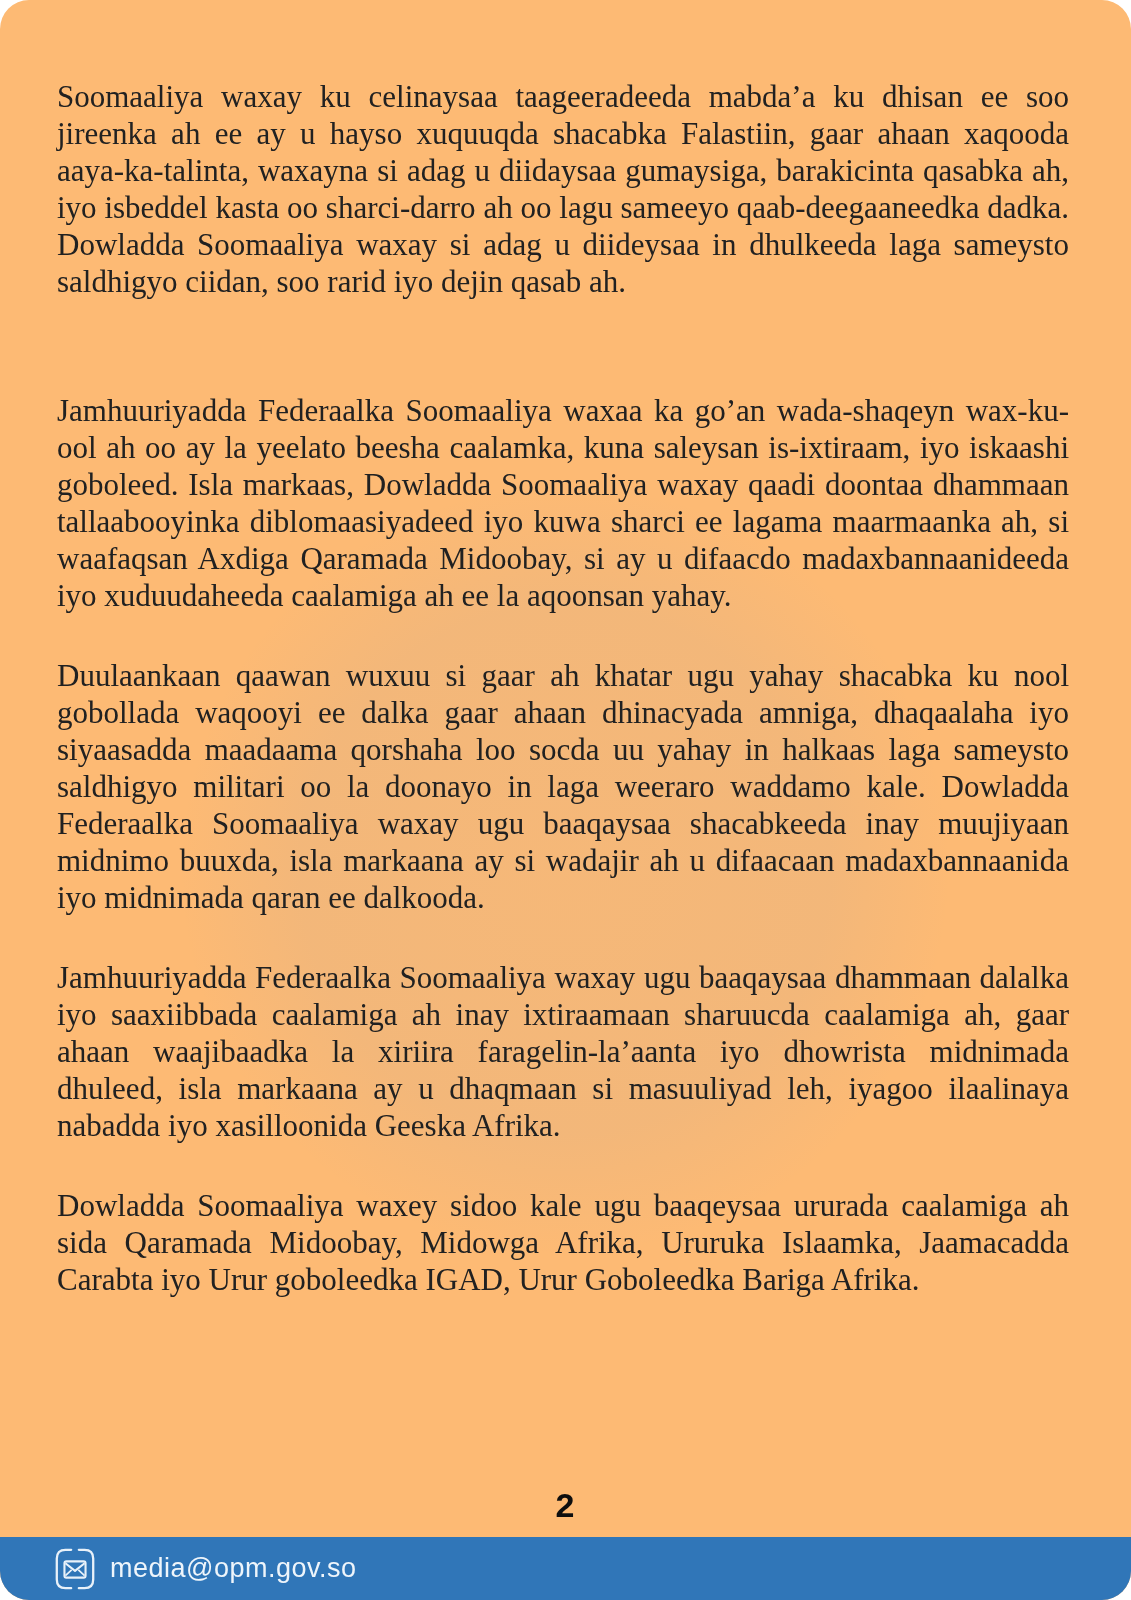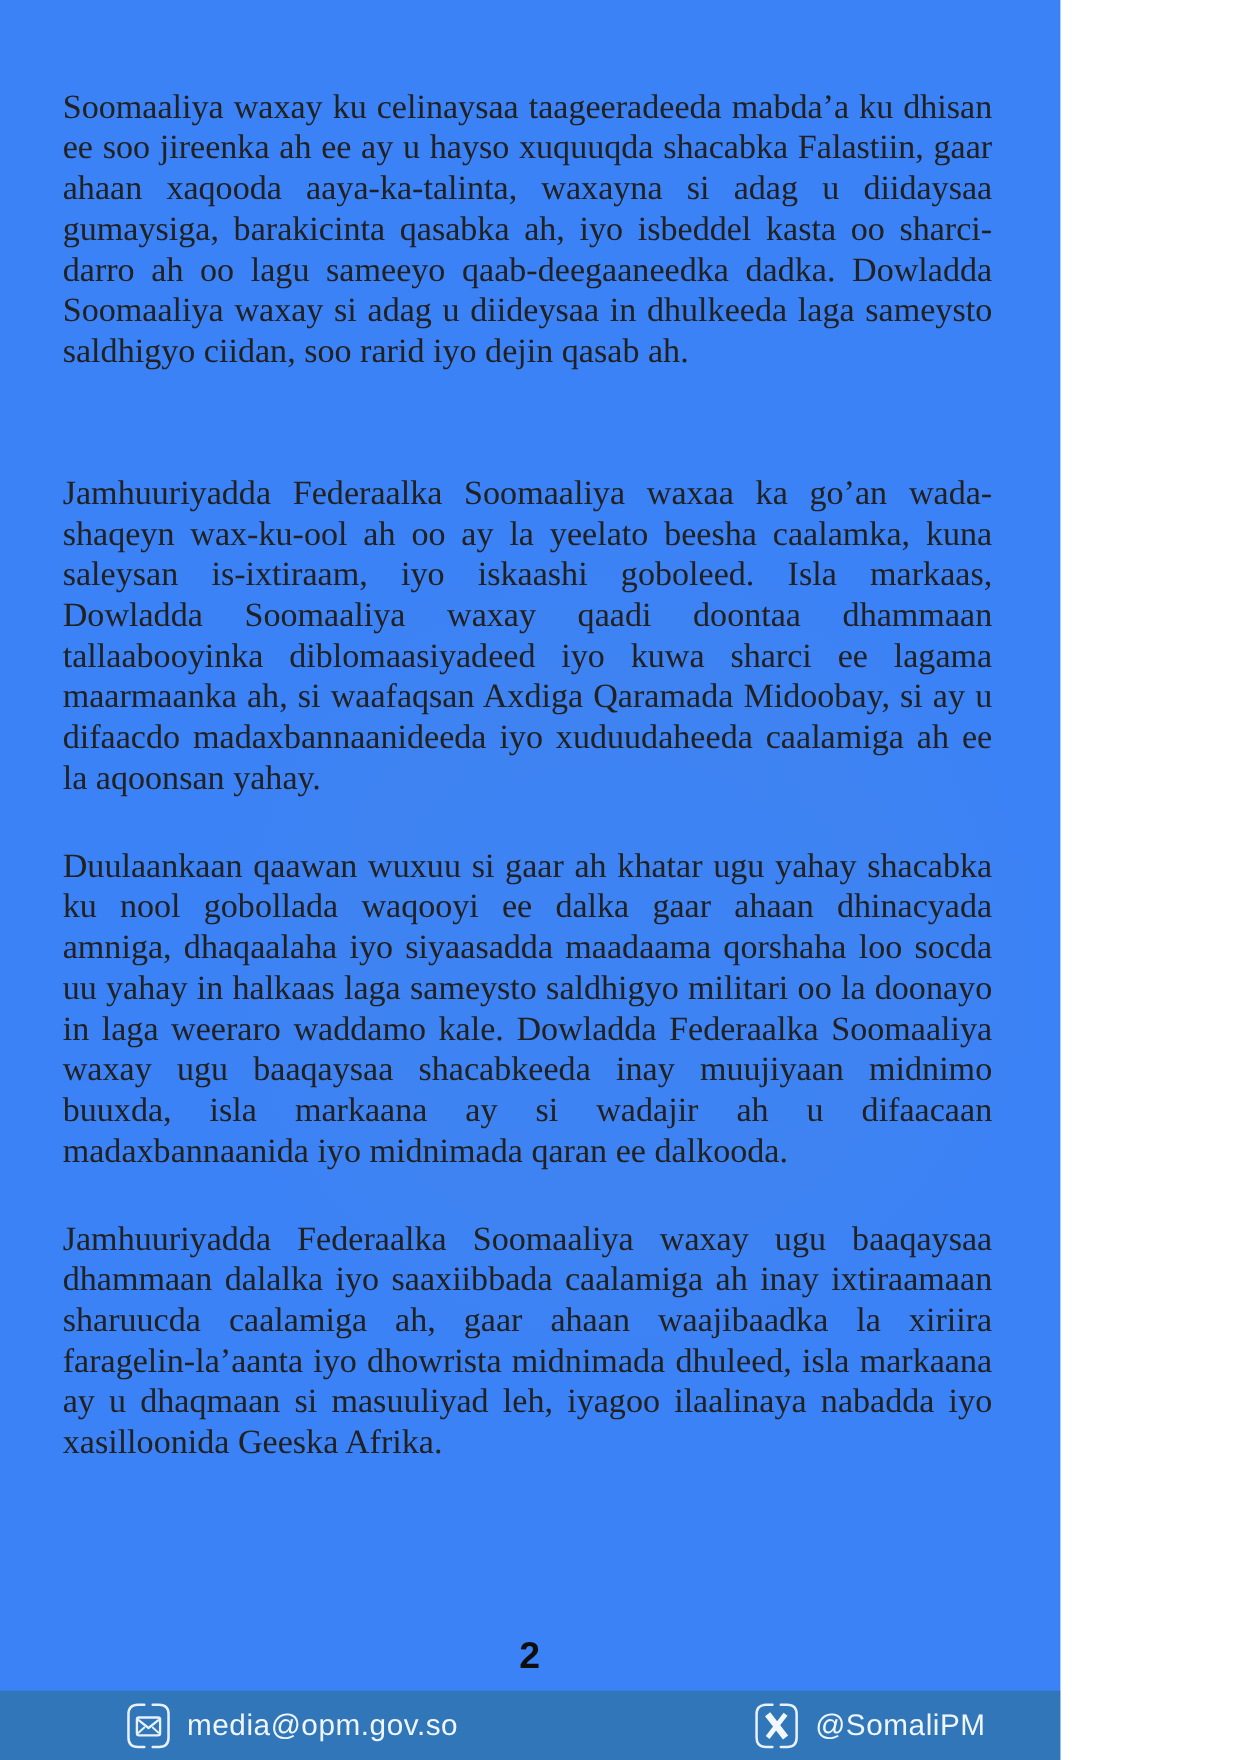--- a/index.html
+++ b/index.html
@@ -4,23 +4,24 @@
 <style>
   html, body { margin: 0; padding: 0; }
   body {
     width: 1131px; height: 1600px;
     background: #ffffff;
     font-family: "Liberation Sans", sans-serif;
     overflow: hidden;
   }
   .page {
     position: relative;
-    width: 964px; height: 1600px;
-    background: #3b82f6;
+    width: 1131px; height: 1600px;
+    background: #fdba74;
     overflow: hidden;
+    border-radius: 29px;
   }
   
   .watermark {
     position: absolute;
     left: 175px; top: 480px;
     width: 780px; height: 780px;
     border-radius: 50%;
     background: radial-gradient(circle,
       rgba(110,145,195,0.05) 0%,
       rgba(110,145,195,0.07) 48%,
@@ -52,21 +53,21 @@
   }
   .footer-bar {
     position: absolute;
     left: 0; bottom: 0;
     width: 100%; height: 63px;
     background: #3076b8;
     display: flex;
     align-items: center;
     justify-content: space-between;
     box-sizing: border-box;
-    padding-left: 112px;
+    padding-left: 52px;
     padding-right: 68px;
   }
   .footer-item {
     display: flex;
     align-items: center;
     gap: 12px;
     cursor: pointer;
   }
   .footer-item svg { display: block; }
   .footer-label {
@@ -84,46 +85,36 @@
 
 <div class="page">
 
   <div class="watermark"></div>
 
   <div class="content">
     <p class="extra-gap">Soomaaliya waxay ku celinaysaa taageeradeeda mabda’a ku dhisan ee soo jireenka ah ee ay u hayso xuquuqda shacabka Falastiin, gaar ahaan xaqooda aaya-ka-talinta, waxayna si adag u diidaysaa gumaysiga, barakicinta qasabka ah, iyo isbeddel kasta oo sharci-darro ah oo lagu sameeyo qaab-deegaaneedka dadka. Dowladda Soomaaliya waxay si adag u diideysaa in dhulkeeda laga sameysto saldhigyo ciidan, soo rarid iyo dejin qasab ah.</p>
     <p>Jamhuuriyadda Federaalka Soomaaliya waxaa ka go’an wada-shaqeyn wax-ku-ool ah oo ay la yeelato beesha caalamka, kuna saleysan is-ixtiraam, iyo iskaashi goboleed. Isla markaas, Dowladda Soomaaliya waxay qaadi doontaa dhammaan tallaabooyinka diblomaasiyadeed iyo kuwa sharci ee lagama maarmaanka ah, si waafaqsan Axdiga Qaramada Midoobay, si ay u difaacdo madaxbannaanideeda iyo xuduudaheeda caalamiga ah ee la aqoonsan yahay.</p>
     <p>Duulaankaan qaawan wuxuu si gaar ah khatar ugu yahay shacabka ku nool gobollada waqooyi ee dalka gaar ahaan dhinacyada amniga, dhaqaalaha iyo siyaasadda maadaama qorshaha loo socda uu yahay in halkaas laga sameysto saldhigyo militari oo la doonayo in laga weeraro waddamo kale. Dowladda Federaalka Soomaaliya waxay ugu baaqaysaa shacabkeeda inay muujiyaan midnimo buuxda, isla markaana ay si wadajir ah u difaacaan madaxbannaanida iyo midnimada qaran ee dalkooda.</p>
     <p>Jamhuuriyadda Federaalka Soomaaliya waxay ugu baaqaysaa dhammaan dalalka iyo saaxiibbada caalamiga ah inay ixtiraamaan sharuucda caalamiga ah, gaar ahaan waajibaadka la xiriira faragelin-la’aanta iyo dhowrista midnimada dhuleed, isla markaana ay u dhaqmaan si masuuliyad leh, iyagoo ilaalinaya nabadda iyo xasilloonida Geeska Afrika.</p>
+    <p>Dowladda Soomaaliya waxey sidoo kale ugu baaqeysaa ururada caalamiga ah sida Qaramada Midoobay, Midowga Afrika, Ururuka Islaamka, Jaamacadda Carabta iyo Urur goboleedka IGAD, Urur Goboleedka Bariga Afrika.</p>
   </div>
 
   <div class="page-number">2</div>
 
   <div class="footer-bar">
 
     <div class="footer-item">
       <span>
         <svg width="46" height="46" viewBox="0 0 48 48">
           <path class="icon-stroke" stroke-width="2.4" stroke-linecap="round" d="M20 4 H14 Q5 4 5 13 V35 Q5 44 14 44 H20"></path>
           <path class="icon-stroke" stroke-width="2.4" stroke-linecap="round" d="M28 4 H34 Q43 4 43 13 V35 Q43 44 34 44 H28"></path>
           <rect class="icon-stroke" stroke-width="2.2" x="13" y="16" width="22" height="17" rx="2"></rect>
           <path class="icon-stroke" stroke-width="2.2" stroke-linejoin="round" d="M14 18 L24 26 L34 18"></path>
           <path class="icon-stroke" stroke-width="1.8" d="M14 31 L20.5 25 M34 31 L27.5 25"></path>
         </svg>
       </span>
       <span class="footer-label">media@opm.gov.so</span>
     </div>
 
 
-    <div class="footer-item">
-      <span>
-        <svg width="46" height="46" viewBox="0 0 48 48">
-          <path class="icon-stroke" stroke-width="2.4" stroke-linecap="round" d="M20 4 H14 Q5 4 5 13 V35 Q5 44 14 44 H20"></path>
-          <path class="icon-stroke" stroke-width="2.4" stroke-linecap="round" d="M28 4 H34 Q43 4 43 13 V35 Q43 44 34 44 H28"></path>
-          <path stroke="#f2f7fc" stroke-width="6.2" fill="none" d="M15.5 13 L32.5 35"></path>
-          <path stroke="#f2f7fc" stroke-width="4.6" fill="none" d="M32.5 13 L15.5 35"></path>
-        </svg>
-      </span>
-      <span class="footer-label">@SomaliPM</span>
-    </div>
 
   </div>
 </div>
 
 </body></html>

